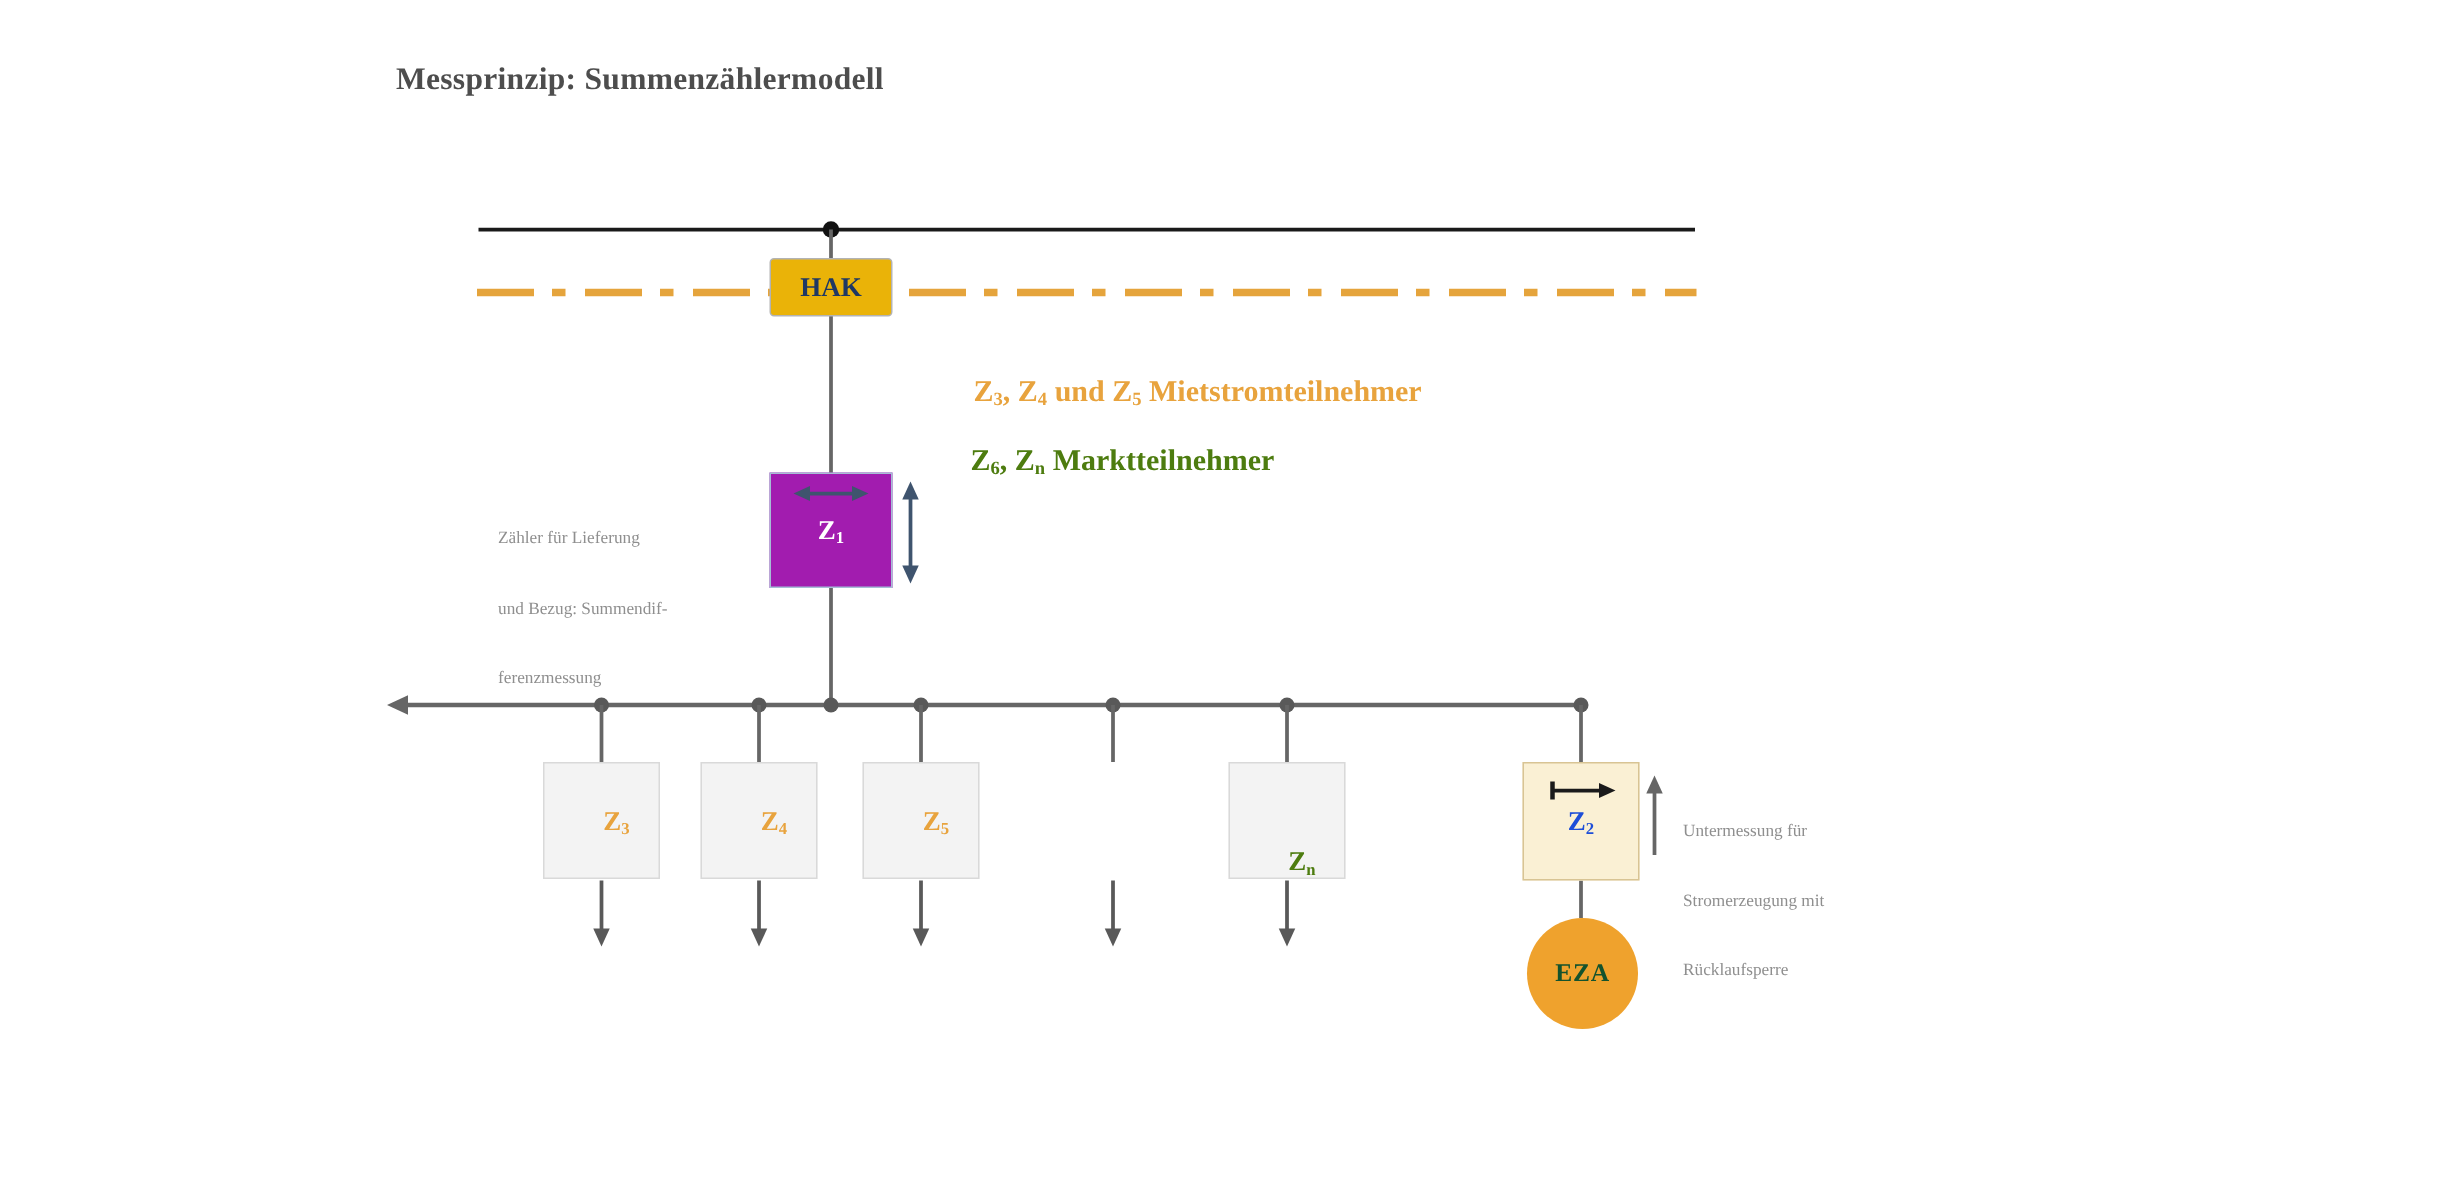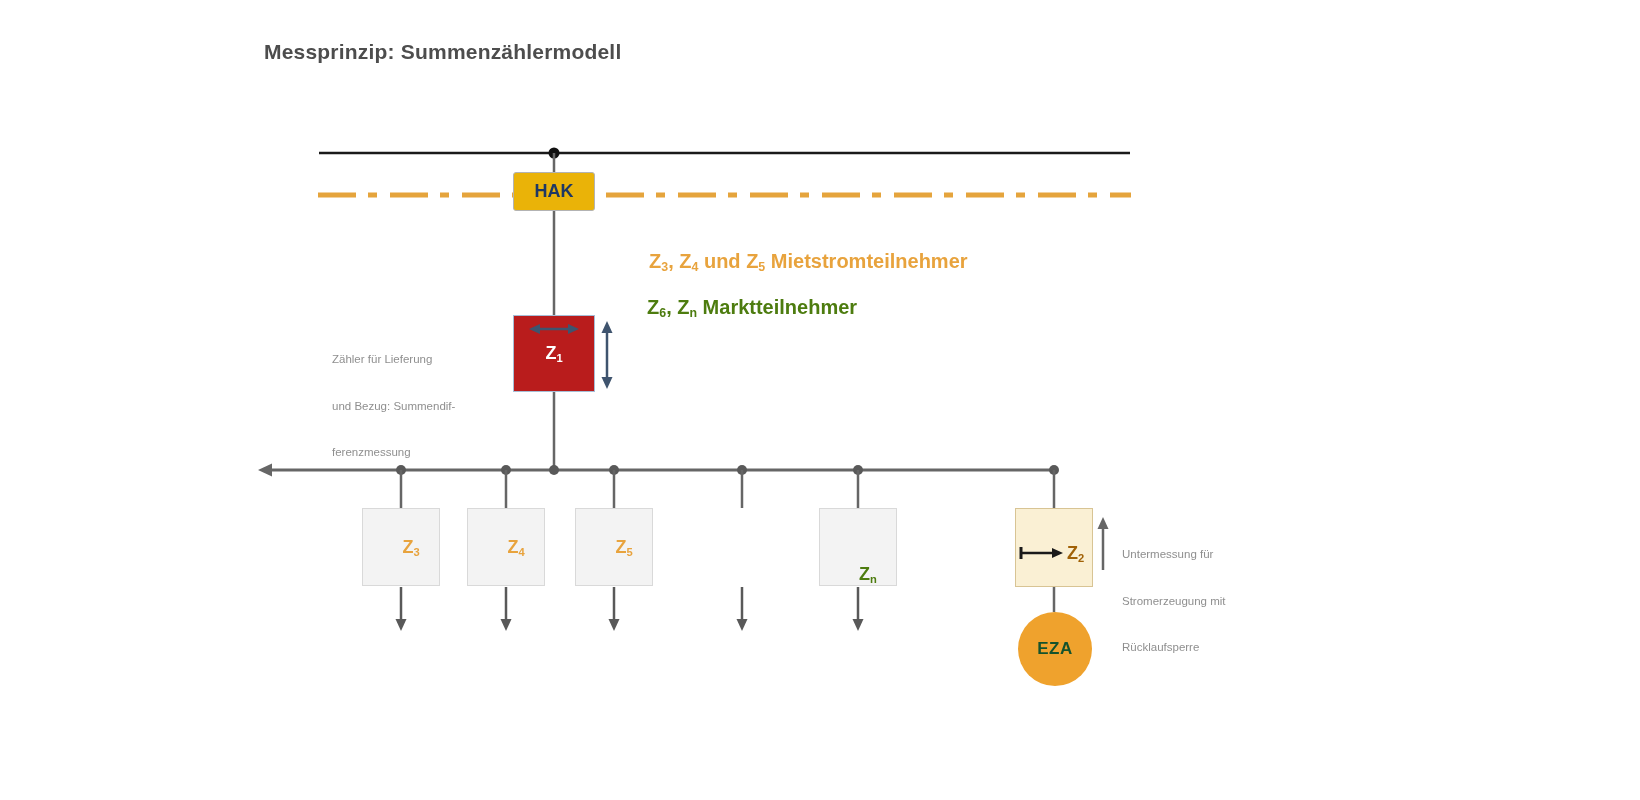--- a/index.html
+++ b/index.html
@@ -1,48 +1,48 @@
 <!DOCTYPE html>
 <html><head>
 <meta charset="utf-8">
 <style>
   html,body{margin:0;padding:0;background:#ffffff;}
   .page{
     position:relative;width:1640px;height:800px;background:#ffffff;
-    font-family:Liberation Sans, sans-serif;overflow:hidden;
+    font-family:Liberation Serif, serif;overflow:hidden;
   }
   .abs{position:absolute;}
   .title{
     left:264px;top:40px;font-size:21px;font-weight:bold;color:#4d4d4d;letter-spacing:0.2px;
   }
   svg.wires{left:0;top:0;pointer-events:none;}
   .node{
     position:absolute;display:flex;align-items:center;justify-content:center;
     box-sizing:border-box;font-weight:bold;
   }
   .hak-box{
     left:513px;top:172px;width:82px;height:39px;background:#eab308;
     border:1.5px solid #b3b3b3;border-radius:3px;color:#1f3864;font-size:18px;
   }
   .z1-box{
-    left:513px;top:315px;width:82px;height:77px;background:#b91c1c;
+    left:513px;top:315px;width:82px;height:77px;background:#a21caf;
     border:1px solid #a6bed6;color:#ffffff;font-size:18px;
   }
   .z1-box .harrow{position:absolute;top:6px;left:50%;transform:translateX(-50%);}
   .meter-box{
     top:508px;width:78px;height:78px;background:#f3f3f3;border:1px solid #d9d9d9;
     font-size:18px;
     padding-left:20px;
   }
   .mb-z3{left:362px;} .mb-z4{left:467px;} .mb-z5{left:575px;}
   .mb-z6{left:703px;} .mb-zn{left:819px;align-items:flex-end;}
   .z2-box{
     left:1015px;top:508px;width:78px;height:79px;background:#faf0d4;border:1px solid #d8c494;
-    flex-direction:row;justify-content:flex-start;padding-top:11px;gap:3px;
-    font-size:18px;color:#a16207;
+    flex-direction:column;justify-content:flex-start;padding-top:11px;gap:3px;
+    font-size:18px;color:#1d4ed8;
   }
   .eza-circle{
     left:1018px;top:612px;width:74px;height:74px;border-radius:50%;
     background:#efa22d;color:#14532d;font-size:17px;letter-spacing:0.5px;
   }
   .orange-txt{color:#e8a33d;}
   .navy-txt{color:#4d7c0f;}
   .sub{font-size:0.62em;position:relative;top:0.28em;font-weight:bold;}
   .note{
     font-size:11.5px;color:#8f8f8f;line-height:15.5px;font-weight:normal;

